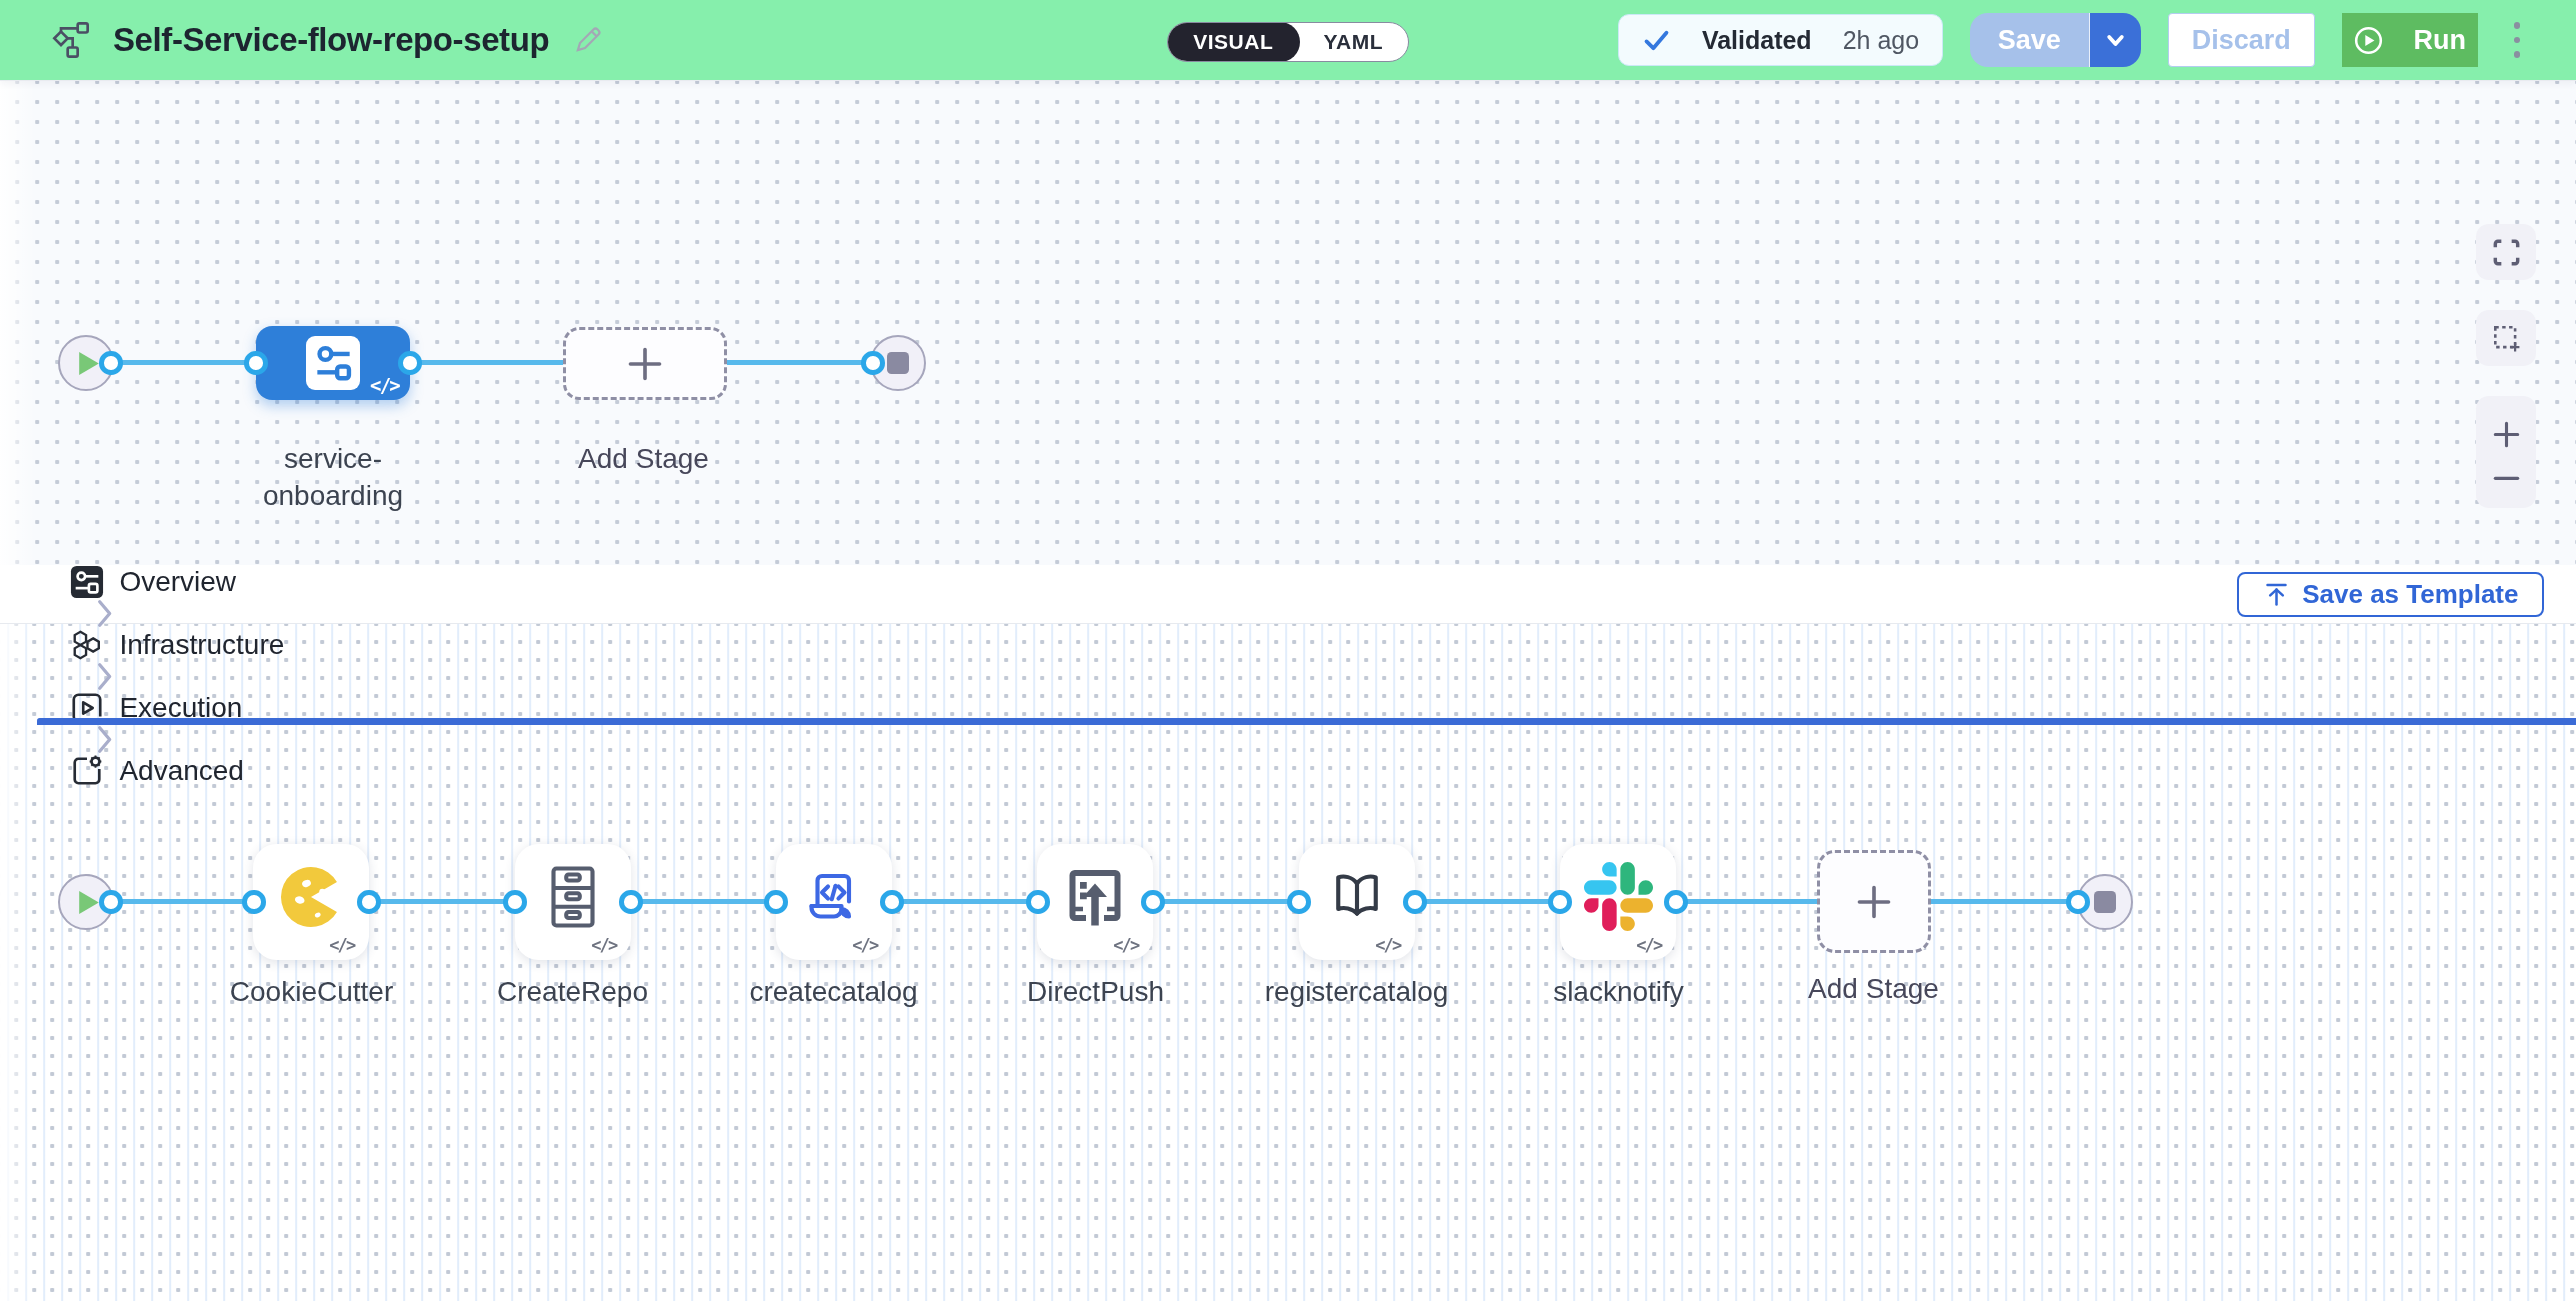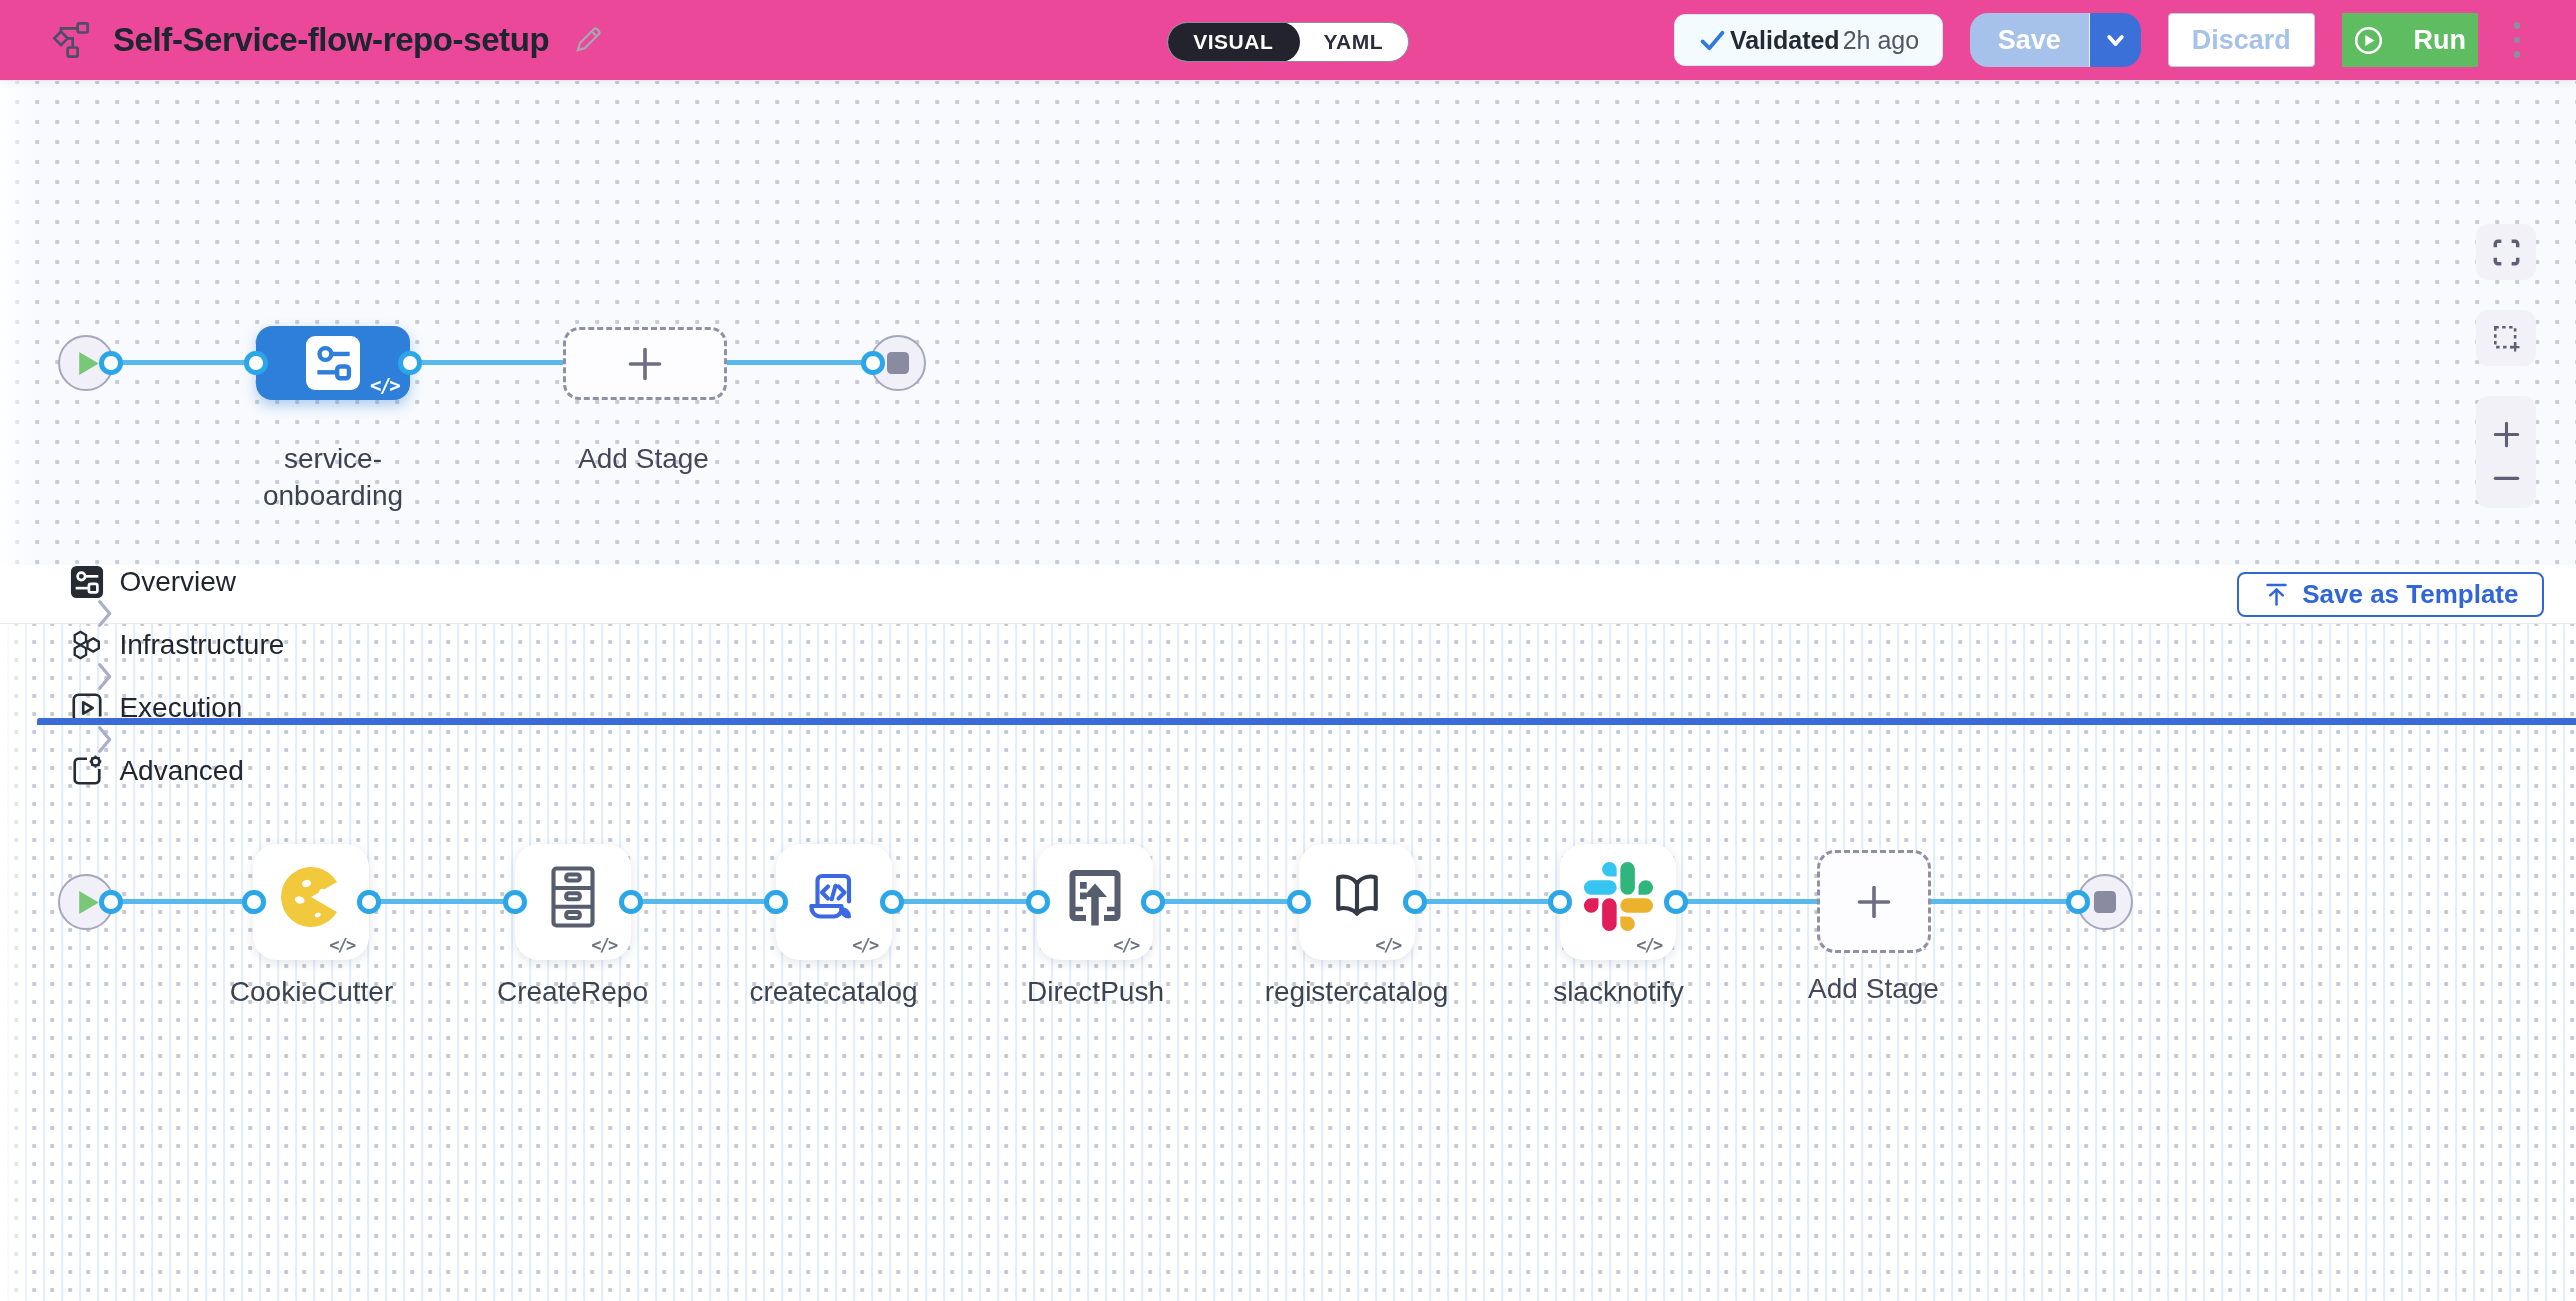--- a/index.html
+++ b/index.html
@@ -1,35 +1,35 @@
 <!DOCTYPE html>
 <html style="font-size:14.5px"><head>
 <meta charset="utf-8">
 <style>
   * { margin:0; padding:0; box-sizing:border-box; }
   body { font-family:"Liberation Sans", sans-serif; background:#fff; }
   .app { position:relative; width:2576px; height:1302px; overflow:hidden; background:#fff; }
 
   
-  .header { position:absolute; top:0; left:0; width:2576px; height:81px; background:#ec4899;
+  .header { position:absolute; top:0; left:0; width:2576px; height:81px; background:#86efac;
     display:flex; align-items:center; padding:0 47px 0 51px; z-index:30;
     border-bottom:1.8px solid #E9EBF0; box-shadow:0 2.7px 7.2px rgba(30,40,70,.05); }
   .header-left { display:flex; align-items:center; gap:22px; }
   .page-title { font-size:33px; font-weight:bold; color:#1D2530; letter-spacing:-0.4px; white-space:nowrap; }
   .icon-btn { display:flex; align-items:center; justify-content:center; cursor:pointer; }
 
   .mode-toggle { position:absolute; left:50%; top:22px; transform:translateX(-50%);
     height:40px; display:flex; align-items:center; border:1.8px solid #888BA0; border-radius:22px;
     background:#fff; overflow:hidden; }
   .mode-seg { height:40px; display:flex; align-items:center; justify-content:center;
     padding:0 25px; font-size:21px; font-weight:bold; letter-spacing:0.5px; color:#2A2F3B; cursor:pointer; }
   .mode-seg.selected { background:#23232E; color:#fff; border-radius:22px; margin:-1.8px; height:40px; padding:0 27px; }
 
   .header-right { margin-left:auto; display:flex; align-items:center; gap:27px; }
-  .validated-badge { display:flex; align-items:center; gap:3px; height:52px; padding:0 22.6px;
+  .validated-badge { display:flex; align-items:center; gap:31px; height:52px; padding:0 22.6px;
     background:#F3FBFE; border:1.8px solid #CBE9F6; border-radius:11px; cursor:pointer; }
   .validated-label { font-size:25px; font-weight:bold; color:#242A34; }
   .validated-time { font-size:25px; color:#4F5763; }
 
   .save-split { display:flex; height:54px; border-radius:18px; overflow:hidden;justify-content:flex-end; }
   .save-main { width:119px; background:#A6C1EA; color:#fff; font-size:27px; font-weight:bold;
     display:flex; align-items:center; justify-content:center; cursor:default; }
   .save-caret { width:52px; background:#3B70D8; display:flex; align-items:center; justify-content:center;
     border-left:1.8px solid #EAF0FA; cursor:pointer; }
   .discard-btn { width:147px; height:54px; background:#fff; border:1.8px solid #B4CCF0; border-radius:4px;

